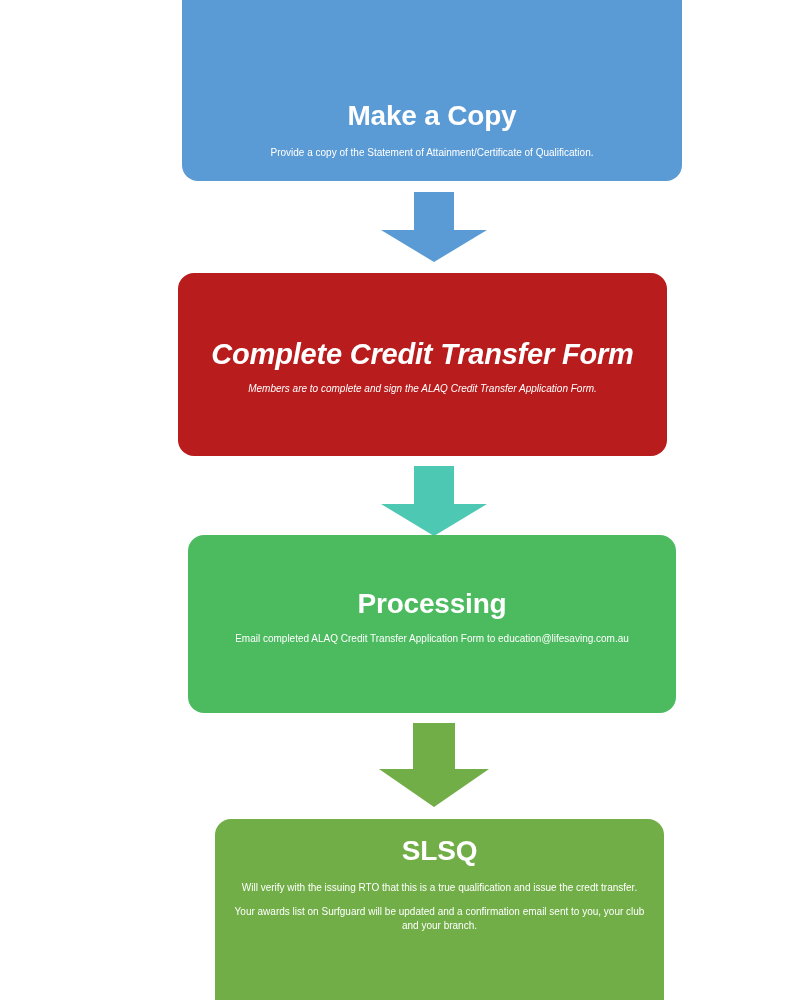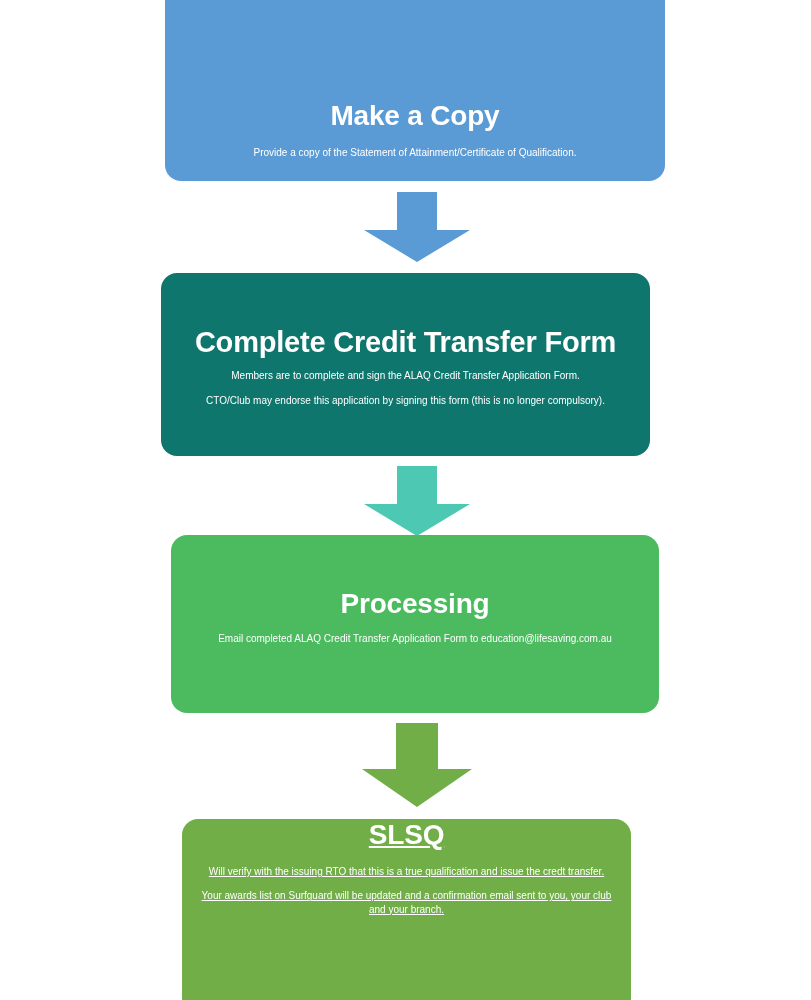--- a/index.html
+++ b/index.html
@@ -11,20 +11,21 @@
     width: 811px;
     height: 1000px;
     font-family: "Liberation Sans", sans-serif;
     overflow: hidden;
   }
   #flow-canvas {
     position: relative;
     width: 756px;
     height: 1000px;
     background: #ffffff;
+    margin-left: 17px;
   }
 
   .node {
     position: absolute;
     box-sizing: border-box;
     border-radius: 16px;
     color: #ffffff;
     display: flex;
     flex-direction: column;
     align-items: center;
@@ -69,26 +70,25 @@
   #node-complete-credit-transfer-form .node-body { max-width: 448px; text-align: right; }
 
   #node-processing {
     left: 171px;  top: 535px;
     width: 488px; height: 178px;
     padding-bottom: 20px;
   }
   #node-processing .node-body { max-width: 420px; }
 
   #node-slsq {
-    left: 182px;  top: 819px;
+    left: 198px;  top: 819px;
     width: 449px; height: 181px;
     border-radius: 16px 16px 0 0;
-    padding-top: 0;
+    padding-top: 16px;
     justify-content: flex-start;
-    text-decoration: underline;
   }
   #node-slsq .node-title { margin-bottom: 14px; }
   #node-slsq .node-body { max-width: 418px; }
 
   
   .arrow {
     position: absolute;
     left: 0;
   }
   .arrow svg { display: block; }
@@ -105,24 +105,23 @@
     <div class="node-title">Make a Copy</div>
     <div class="node-body">Provide a copy of the Statement of Attainment/Certificate of Qualification.</div>
   </div>
 
   <div class="arrow" id="arrow-1">
     <svg width="106" height="70" viewBox="0 0 106 70" aria-hidden="true">
       <polygon points="33,0 73,0 73,38 106,38 53,70 0,38 33,38" fill="#5B9BD5"></polygon>
     </svg>
   </div>
 
-  <div class="node" id="node-complete-credit-transfer-form" style="background: #0f766e; color: rgb(255, 255, 255);">
+  <div class="node" id="node-complete-credit-transfer-form" style="background: #b91c1c; color: rgb(255, 255, 255); font-style: italic;">
     <div class="node-title">Complete Credit Transfer Form</div>
     <div class="node-body">Members are to complete and sign the ALAQ Credit Transfer Application Form.</div>
-    <div class="node-body">CTO/Club may endorse this application by signing this form (this is no longer compulsory).</div>
   </div>
 
   <div class="arrow" id="arrow-2">
     <svg width="106" height="70" viewBox="0 0 106 70" aria-hidden="true">
       <polygon points="33,0 73,0 73,38 106,38 53,70 0,38 33,38" fill="#4DC9B3"></polygon>
     </svg>
   </div>
 
   <div class="node" id="node-processing" style="background: rgb(76, 187, 95); color: rgb(255, 255, 255);">
     <div class="node-title">Processing</div>

